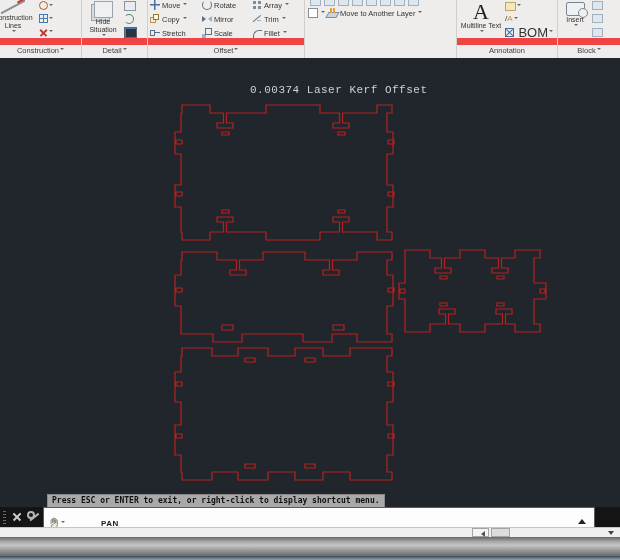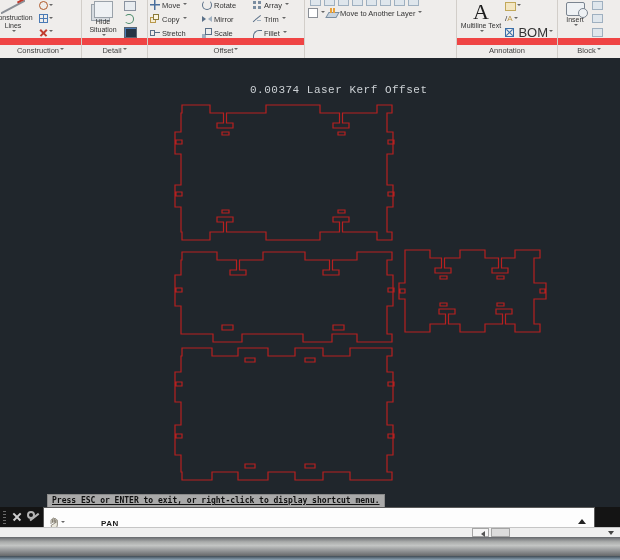--- a/index.html
+++ b/index.html
@@ -95,21 +95,21 @@
   
   .ribbon-shadow{position:absolute;top:58px;left:0;width:620px;height:4px;
                  background:linear-gradient(#12161a,#262c33);}
   .canvas{position:absolute;top:58px;left:0;width:620px;height:449px;}
   .cad-title{position:absolute;left:202px;top:26px;font-family:Liberation Mono, monospace;
              font-size:11px;letter-spacing:0.5px;color:#ccd1d5;white-space:nowrap;margin-left:48px;}
   .canvas svg{position:absolute;left:0;top:4px;}
   
   .tooltip{position:absolute;left:48px;top:495px;height:12px;background:#a9a9a9;color:#101010;
            font-family:"DejaVu Sans Mono",monospace;font-size:8px;font-weight:bold;
-           line-height:12px;padding:0 4px;white-space:nowrap;box-shadow:0 0 0 1px #8a8a8a;text-decoration:underline;}
+           line-height:12px;padding:0 4px;white-space:nowrap;box-shadow:0 0 0 1px #8a8a8a;}
   .cmdbar{position:absolute;left:0;top:507px;width:620px;height:32px;background:#141414;display:flex;align-items:stretch;}
   .grip{width:9px;background:repeating-linear-gradient(0deg,#6a6a6a 0 1px,transparent 1px 3px) 3px 3px/3px 14px no-repeat;}
   .xicon{width:16px;position:relative;}
   .xicon::before,.xicon::after{content:"";position:absolute;left:3px;top:9px;width:10px;height:1.6px;background:#cfcfcf;}
   .xicon::before{transform:rotate(45deg);} .xicon::after{transform:rotate(-45deg);}
   .wrench{width:18px;position:relative;}
   .wrench::before{content:"";position:absolute;left:4px;top:9px;width:11px;height:2.4px;background:#b5b5b5;transform:rotate(-38deg);}
   .wrench::after{content:"";position:absolute;left:2px;top:4px;width:4px;height:4px;border:2px solid #b5b5b5;border-radius:50%;}
   .cmdfield{flex:none;width:552px;background:#fdfdfd;display:flex;align-items:center;position:relative;
             border:1px solid #5a5a5a;box-sizing:border-box;}

